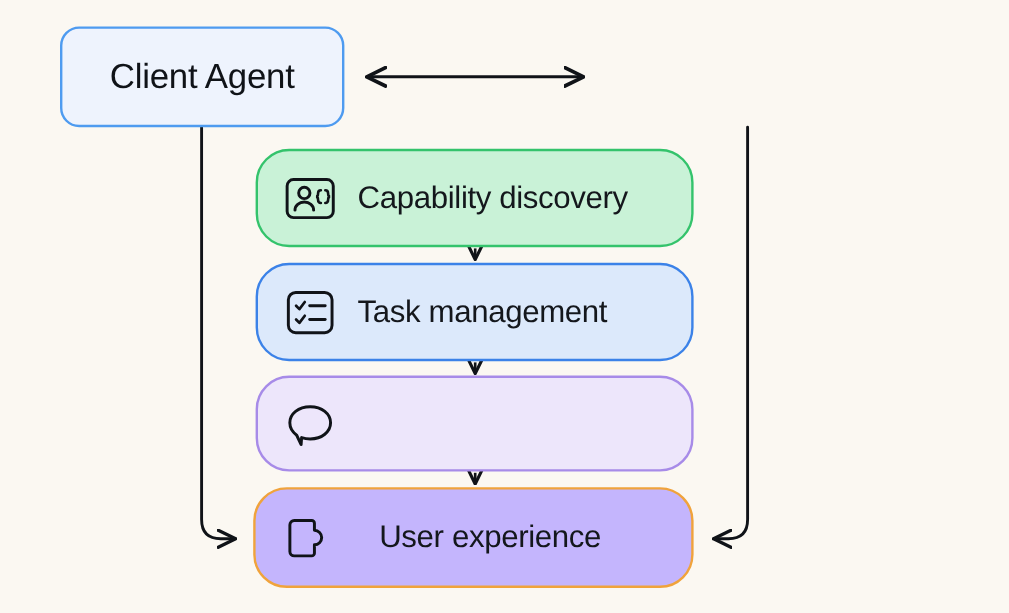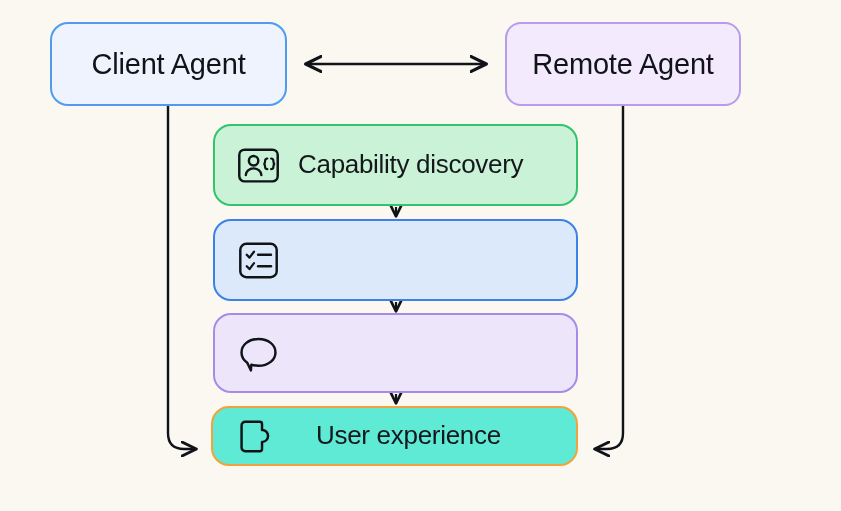--- a/index.html
+++ b/index.html
@@ -12,38 +12,38 @@
   #stage{position:absolute;inset:0;}
   svg.layer{position:absolute;left:0;top:0;width:841px;height:511px;overflow:visible;}
   svg.lines{z-index:1;}
 
   .node{position:absolute;box-sizing:border-box;z-index:2;
         display:flex;align-items:center;}
   .agent{border-width:2px;border-style:solid;border-radius:16px;
          justify-content:center;}
   .agent .label{font-size:29px;color:#101318;letter-spacing:-0.2px;white-space:nowrap;}
 
-  .cap{border-width:2px;border-style:solid;border-radius:18px;
+  .cap{border-width:2px;border-style:solid;border-radius:28px;
        padding-left:21px;gap:17px;}
   .cap .label{font-size:26px;color:#14171C;letter-spacing:-0.3px;line-height:1.14;}
   .cap .ico{flex:0 0 auto;width:45px;height:45px;display:block;}
 
   #client{left:50px;top:22px;width:237px;height:84px;
-          background:#EEF3FD;border-color:#4E9BF0;border-radius:18px;}
+          background:#EEF3FD;border-color:#4E9BF0;}
   #remote{left:505px;top:22px;width:236px;height:84px;
           background:#F3EBFD;border-color:#B79CEC;}
 
   #cap1{left:213px;top:124px;width:365px;height:82px;
         background:#C9F2D7;border-color:#34C36C;}
   #cap2{left:213px;top:219px;width:365px;height:82px;
         background:#DCE9FB;border-color:#3B82E8;}
   #cap3{left:213px;top:313px;width:365px;height:80px;
         background:#EDE6FB;border-color:#A78BE8;}
-  #cap4{left:211px;top:406px;width:367px;height:60px;
-        background:#5eead4;border-color:#F0A33C;gap:37px;}
+  #cap4{left:211px;top:406px;width:367px;height:84px;
+        background:#c4b5fd;border-color:#F0A33C;gap:37px;}
 </style>
 </head>
 <body>
 
 <div id="stage">
 
   <svg class="layer lines" viewBox="0 0 841 511">
     <defs>
       <marker id="ah" viewBox="0 0 10 10" refX="9" refY="5" markerWidth="7" markerHeight="7" orient="auto-start-reverse">
         <path d="M0.6,0.8 L9.2,5 L0.6,9.2" fill="none" stroke="#101318" stroke-width="1.7" stroke-linecap="round" stroke-linejoin="round"></path>
@@ -70,43 +70,41 @@
 
     <g>
       <path d="M623,106 L623,433 Q623,449 607,449 L595,449" fill="none" stroke="#101318" stroke-width="2.4" stroke-linecap="round" marker-end="url(#ah)"></path>
     </g>
   </svg>
 
   <div class="node agent" id="client">
     <span class="label">Client Agent</span>
   </div>
 
-  <div class="node agent" id="remote">
-    <span class="label">Remote Agent</span>
-  </div>
 
   <div class="node cap" id="cap1">
     <svg class="ico" viewBox="0 0 44 44">
       <rect x="3.2" y="6.5" width="37.6" height="31" rx="5.2" fill="none" stroke="#101318" stroke-width="2.4"></rect>
       <circle cx="17.2" cy="17.4" r="4.6" fill="none" stroke="#101318" stroke-width="2.4"></circle>
       <path d="M9.6,31.4 a7.6,6.6 0 0 1 15.2,0" fill="none" stroke="#101318" stroke-width="2.4" stroke-linecap="round"></path>
       <path d="M30.7,15.2 q-2.3,0 -2.3,2.6 q0,2.6 -1.7,2.6 q1.7,0 1.7,2.6 q0,2.6 2.3,2.6" fill="none" stroke="#101318" stroke-width="2.1" stroke-linecap="round"></path>
       <path d="M34.3,15.2 q2.3,0 2.3,2.6 q0,2.6 1.7,2.6 q-1.7,0 -1.7,2.6 q0,2.6 -2.3,2.6" fill="none" stroke="#101318" stroke-width="2.1" stroke-linecap="round"></path>
     </svg>
     <span class="label">Capability discovery</span>
   </div>
 
   <div class="node cap" id="cap2">
     <svg class="ico" viewBox="0 0 44 44">
       <rect x="4.2" y="5.6" width="35.6" height="32.8" rx="6" fill="none" stroke="#101318" stroke-width="2.4"></rect>
       <path d="M10.5,16.4 L13.2,19.2 L17.6,13.4" fill="none" stroke="#101318" stroke-width="2.2" stroke-linecap="round" stroke-linejoin="round"></path>
       <path d="M10.5,27.6 L13.2,30.4 L17.6,24.6" fill="none" stroke="#101318" stroke-width="2.2" stroke-linecap="round" stroke-linejoin="round"></path>
       <line x1="21.6" y1="16.4" x2="34.2" y2="16.4" stroke="#101318" stroke-width="2.4" stroke-linecap="round"></line>
       <line x1="21.6" y1="27.6" x2="34.2" y2="27.6" stroke="#101318" stroke-width="2.4" stroke-linecap="round"></line>
     </svg>
+    <span class="label">Task management</span>
   </div>
 
   <div class="node cap" id="cap3">
     <svg class="ico" viewBox="0 0 44 44">
       <path d="M22,7.8 C31.6,7.8 38.6,13.6 38.6,20.9 C38.6,28.2 31.6,34.0 22,34.0
                C19.5,34.0 17.1,33.6 15.0,32.9 L14.6,38.6 L11.0,31.0
                C7.6,28.5 5.4,24.9 5.4,20.9 C5.4,13.6 12.4,7.8 22,7.8 Z" fill="none" stroke="#101318" stroke-width="2.4" stroke-linejoin="round"></path>
     </svg>
   </div>
 

